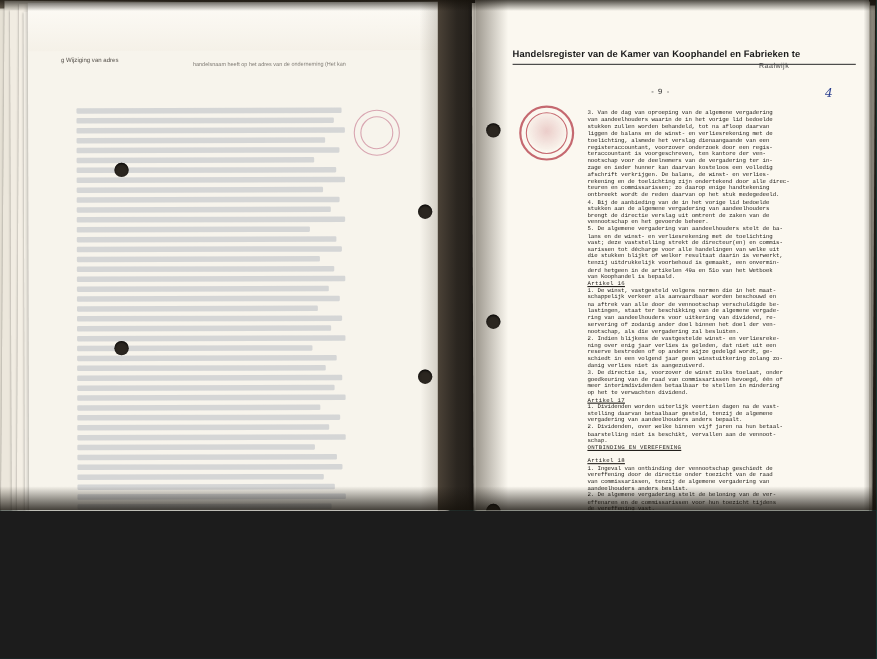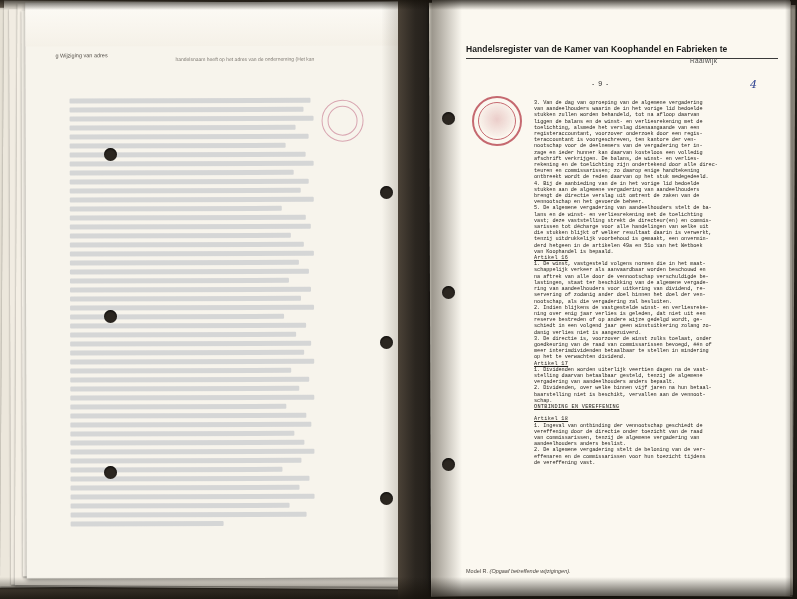--- a/index.html
+++ b/index.html
@@ -3,21 +3,21 @@
 <meta charset="utf-8">
 <style>
   html, body {
     margin: 0;
     padding: 0;
     background: #1c1c1c;
   }
   #page {
     position: relative;
     width: 797px;
-    height: 599px;
+    height: 464px;
     overflow: hidden;
     font-family: "Liberation Sans", sans-serif;
     background: #0f766e;
   }
 
   
   .backdrop {
     position: absolute;
     inset: 0;
     background:

